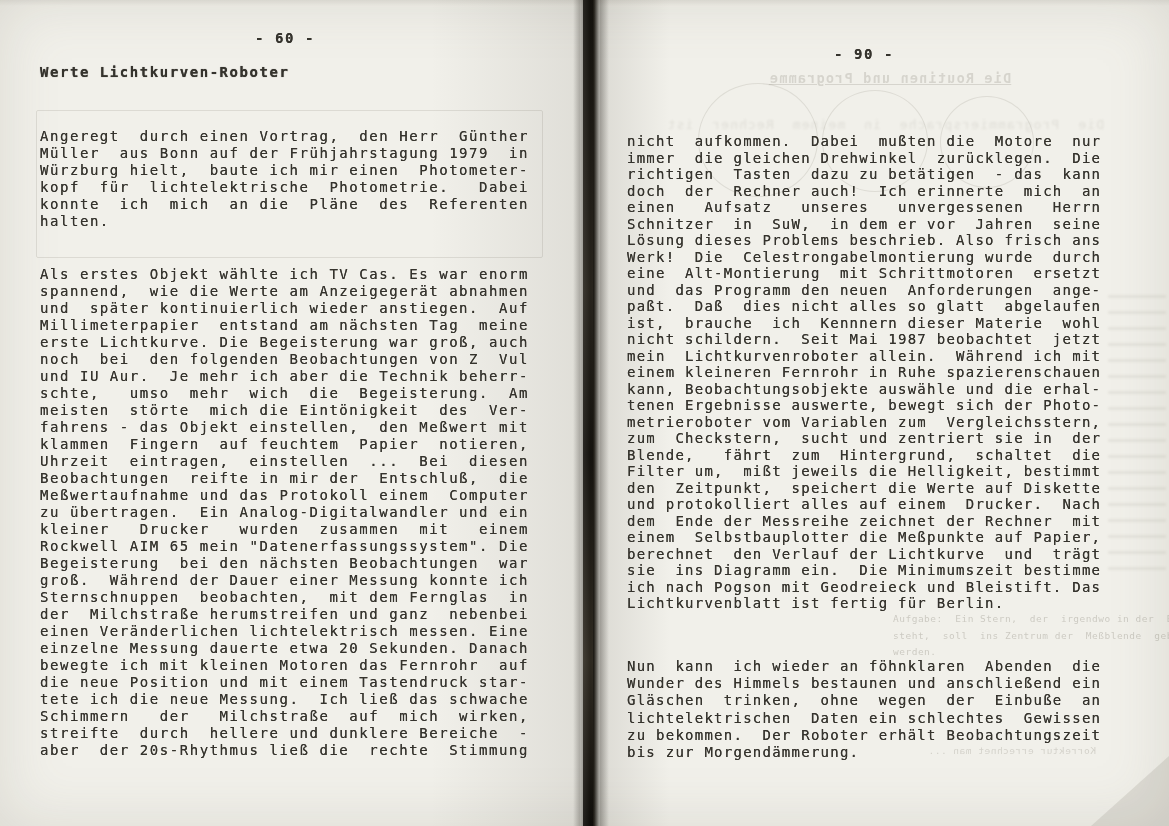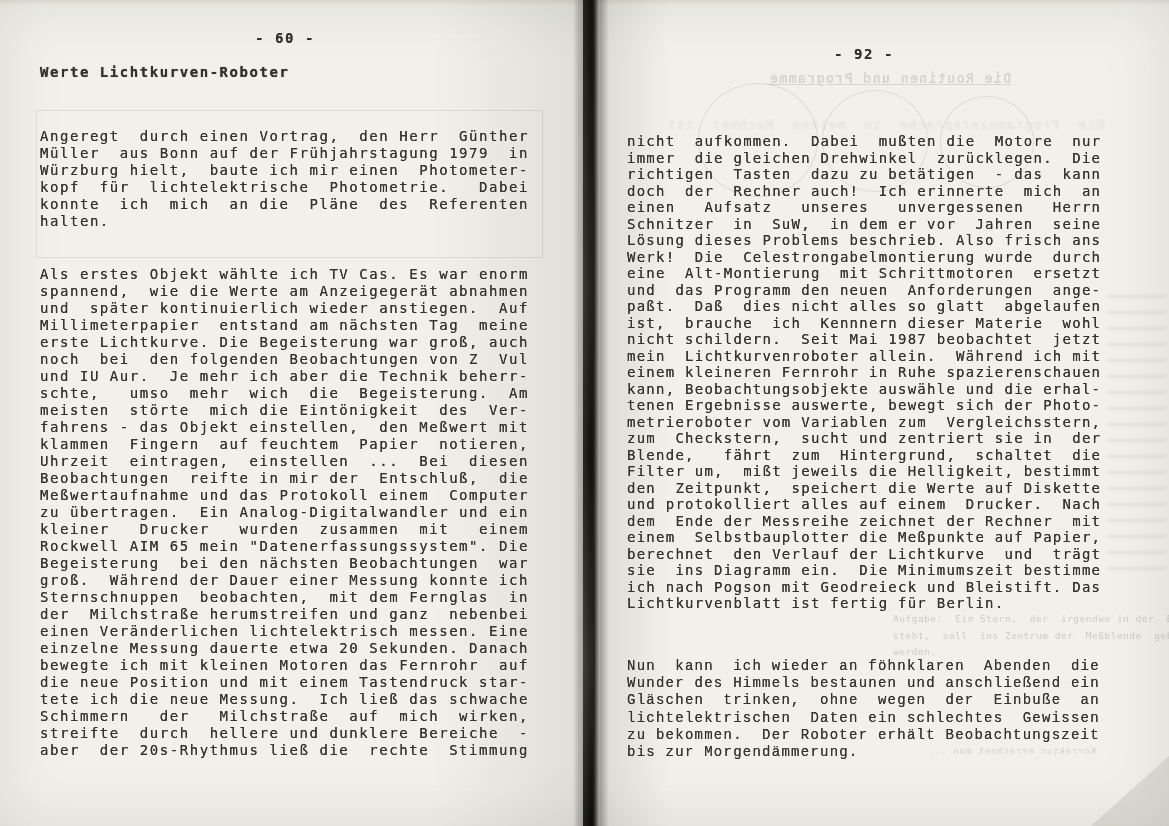--- a/index.html
+++ b/index.html
@@ -26,21 +26,21 @@
       #201d17 58%,
       rgba(45,42,36,.40) 72%,
       rgba(45,42,36,0) 100%);
   }
   .spine-core{position:absolute;top:0;left:583px;width:10px;height:826px;
     background:linear-gradient(180deg,#12100c 0%,#2a261f 35%,#14120e 55%,#322d24 80%,#0e0c09 100%);
     opacity:.85;}
   .txt{position:absolute;white-space:pre;font-size:14px;}
   .body-left{line-height:17px;letter-spacing:1.55px;text-shadow:0 0 .6px rgba(53,51,45,.85);}
   .body-right{line-height:16.5px;letter-spacing:1.25px;text-shadow:0 0 .6px rgba(53,51,45,.85);}
-  .body-right2{line-height:17.2px;letter-spacing:1.25px;text-shadow:0 0 .6px rgba(53,51,45,.85);font-family:Liberation Mono, monospace;}
+  .body-right2{line-height:17.2px;letter-spacing:1.25px;text-shadow:0 0 .6px rgba(53,51,45,.85);}
   .pagenum{font-weight:bold;letter-spacing:1.6px;text-shadow:0 0 .6px rgba(53,51,45,.9);}
   .doc-title{font-weight:bold;letter-spacing:1.55px;text-shadow:0 0 .7px rgba(53,51,45,.95);}
   
   .ghost{position:absolute;color:#6e695c;white-space:pre;}
   .ghost-heading{top:70px;left:720px;width:340px;text-align:center;font-size:13.5px;
     letter-spacing:1.2px;text-decoration:underline;opacity:.20;filter:blur(.7px);
     transform:scaleX(-1);font-weight:bold;}
   .ghost-line{top:117px;left:640px;width:464px;font-size:13px;letter-spacing:1.1px;
     opacity:.13;filter:blur(.8px);transform:scaleX(-1);}
   .ghost-block{top:611px;left:893px;font-size:9.5px;line-height:16.5px;letter-spacing:.5px;
@@ -112,21 +112,21 @@
   </div>
 
   <div class="spine"></div>
   <div class="spine-core"></div>
 
   <div>
     <div class="ghost-circle gc1"></div>
     <div class="ghost-circle gc2"></div>
     <div class="ghost-circle gc3"></div>
 
-    <div class="txt pagenum" style="top:46px;left:626px;width:476px;text-align:center;">- 92 -</div>
+    <div class="txt pagenum" style="top:46px;left:626px;width:476px;text-align:center;">- 90 -</div>
 
     <div class="ghost ghost-heading">Die Routinen und Programme</div>
     <div class="ghost ghost-line">Die  Programmiersprache  in  meinem  Rechner  ist</div>
 
     <div class="txt body-right" style="top:133px;left:627px;">nicht  aufkommen.  Dabei  mußten die  Motore  nur
 immer  die gleichen Drehwinkel  zurücklegen.  Die
 richtigen  Tasten  dazu zu betätigen  - das  kann
 doch  der  Rechner auch!  Ich erinnerte  mich  an
 einen   Aufsatz   unseres   unvergessenen   Herrn
 Schnitzer  in  SuW,  in dem er vor  Jahren  seine

